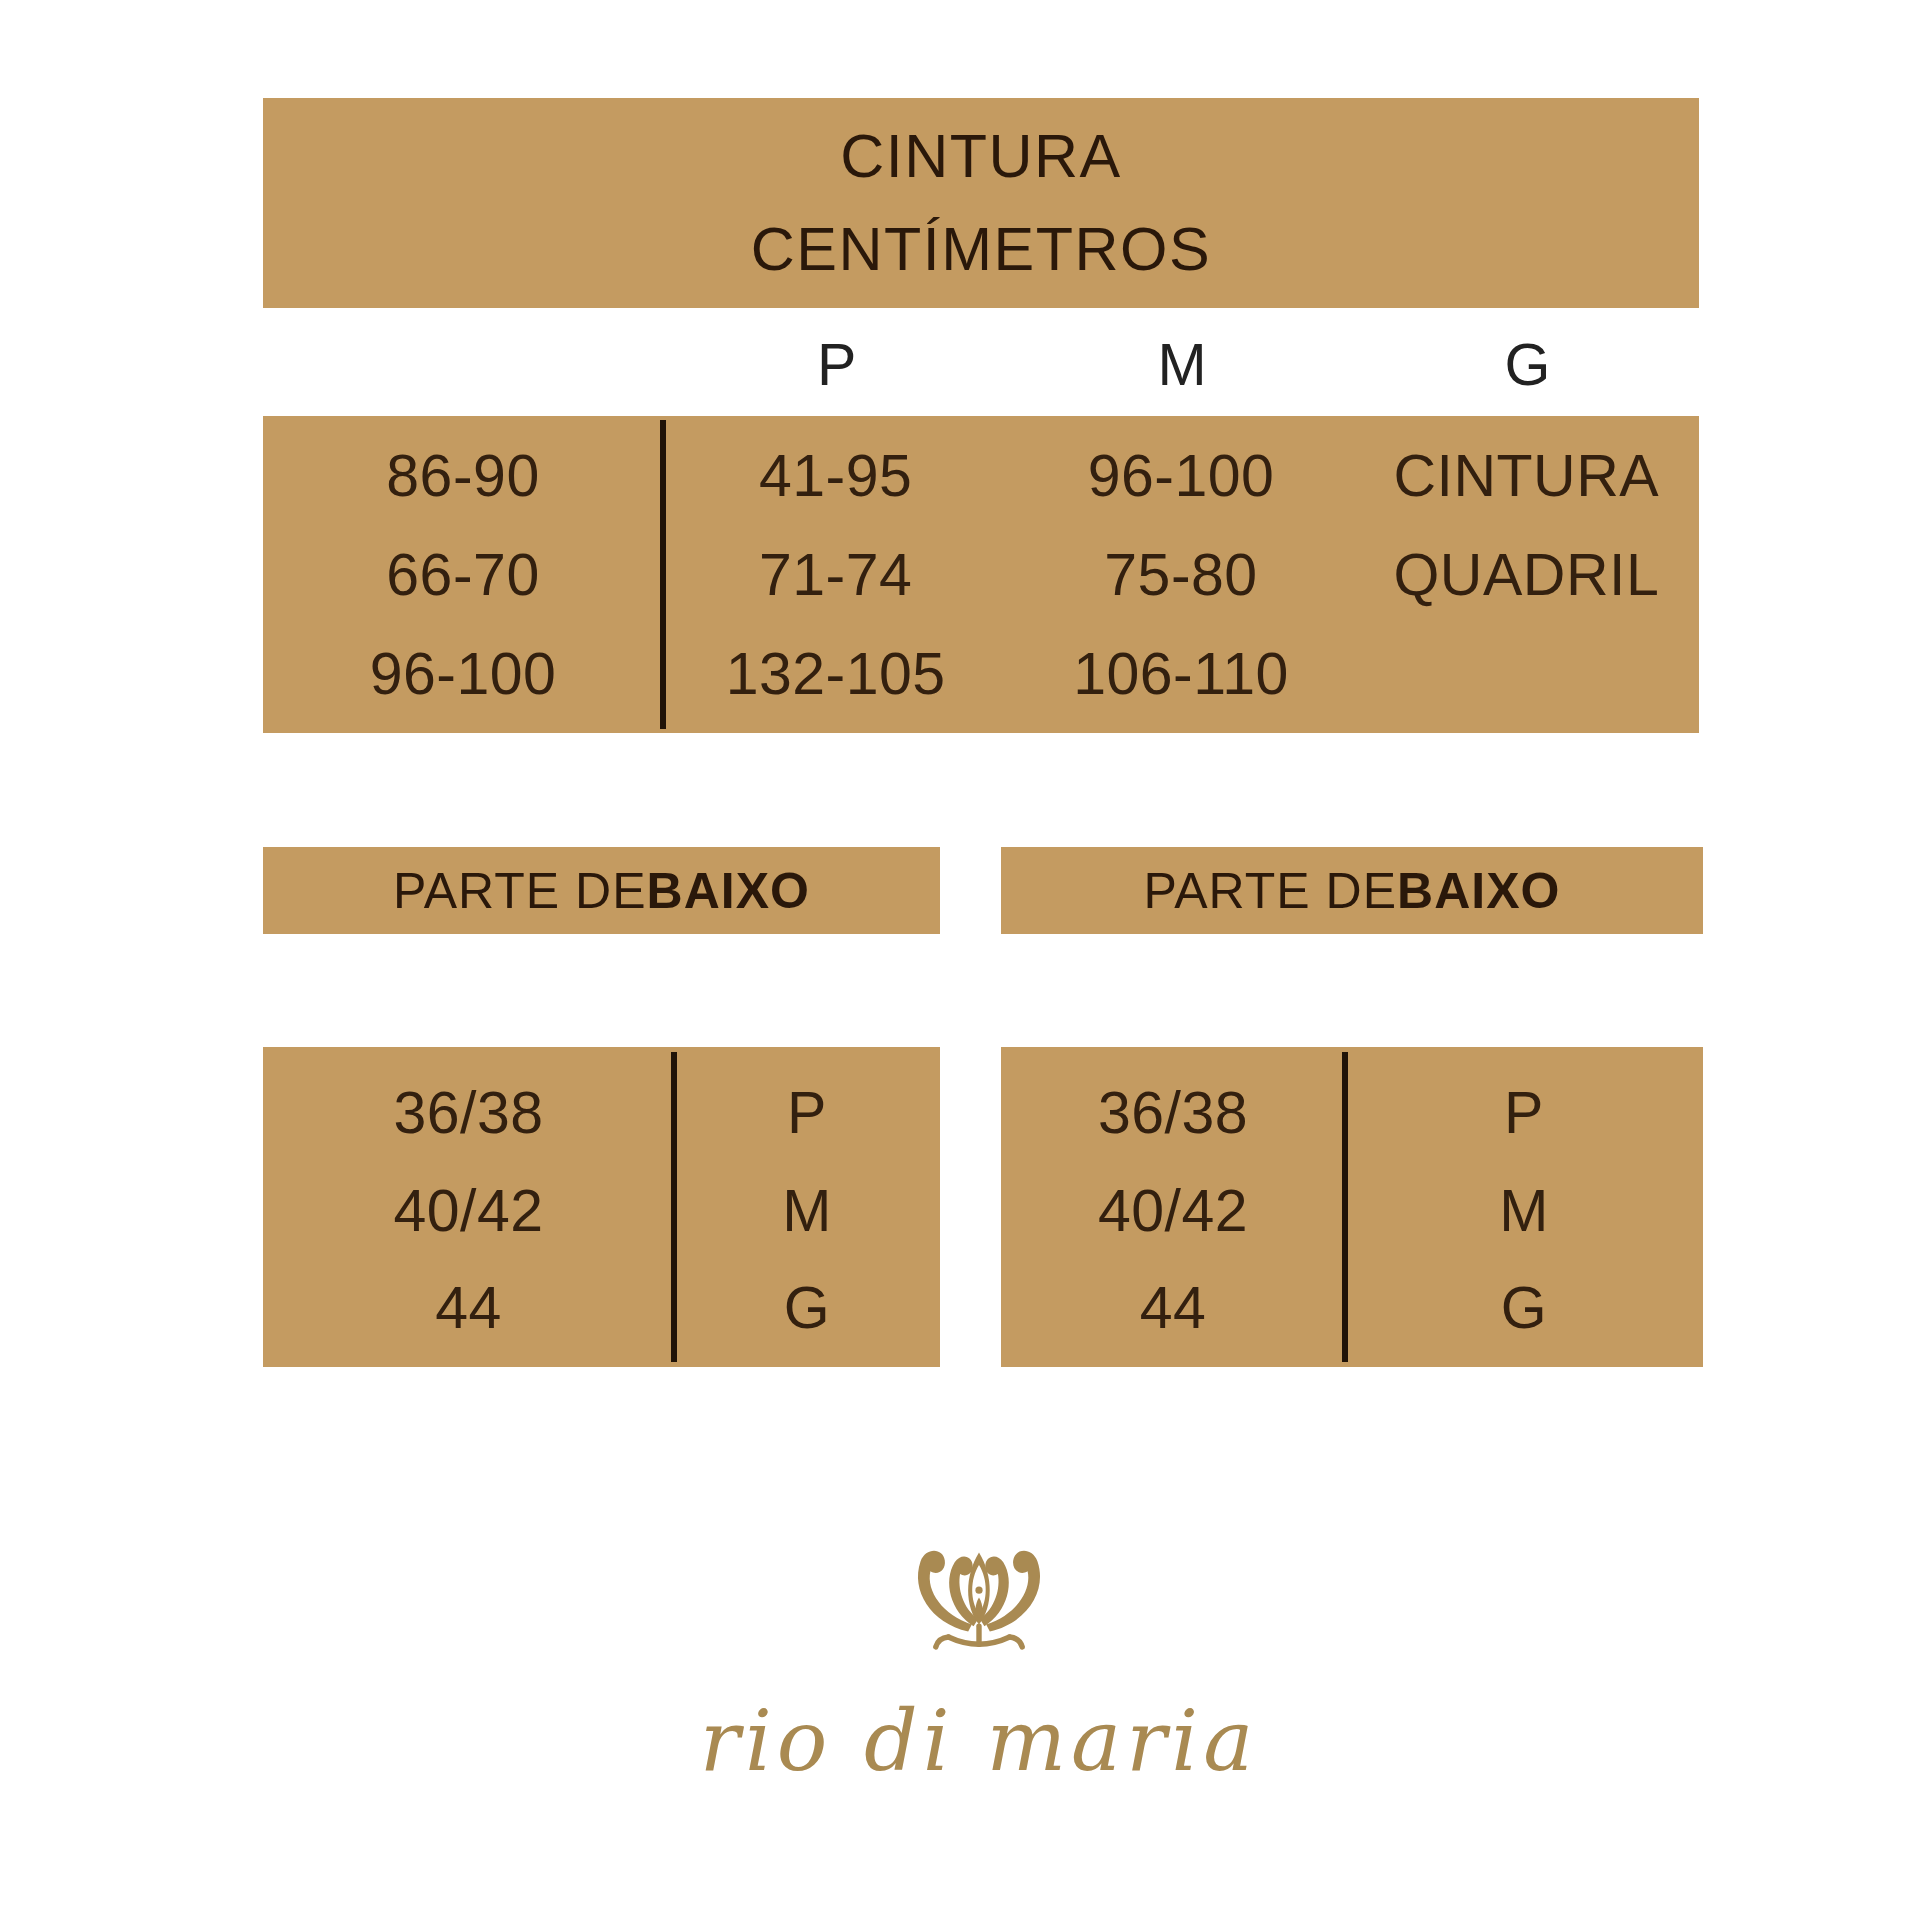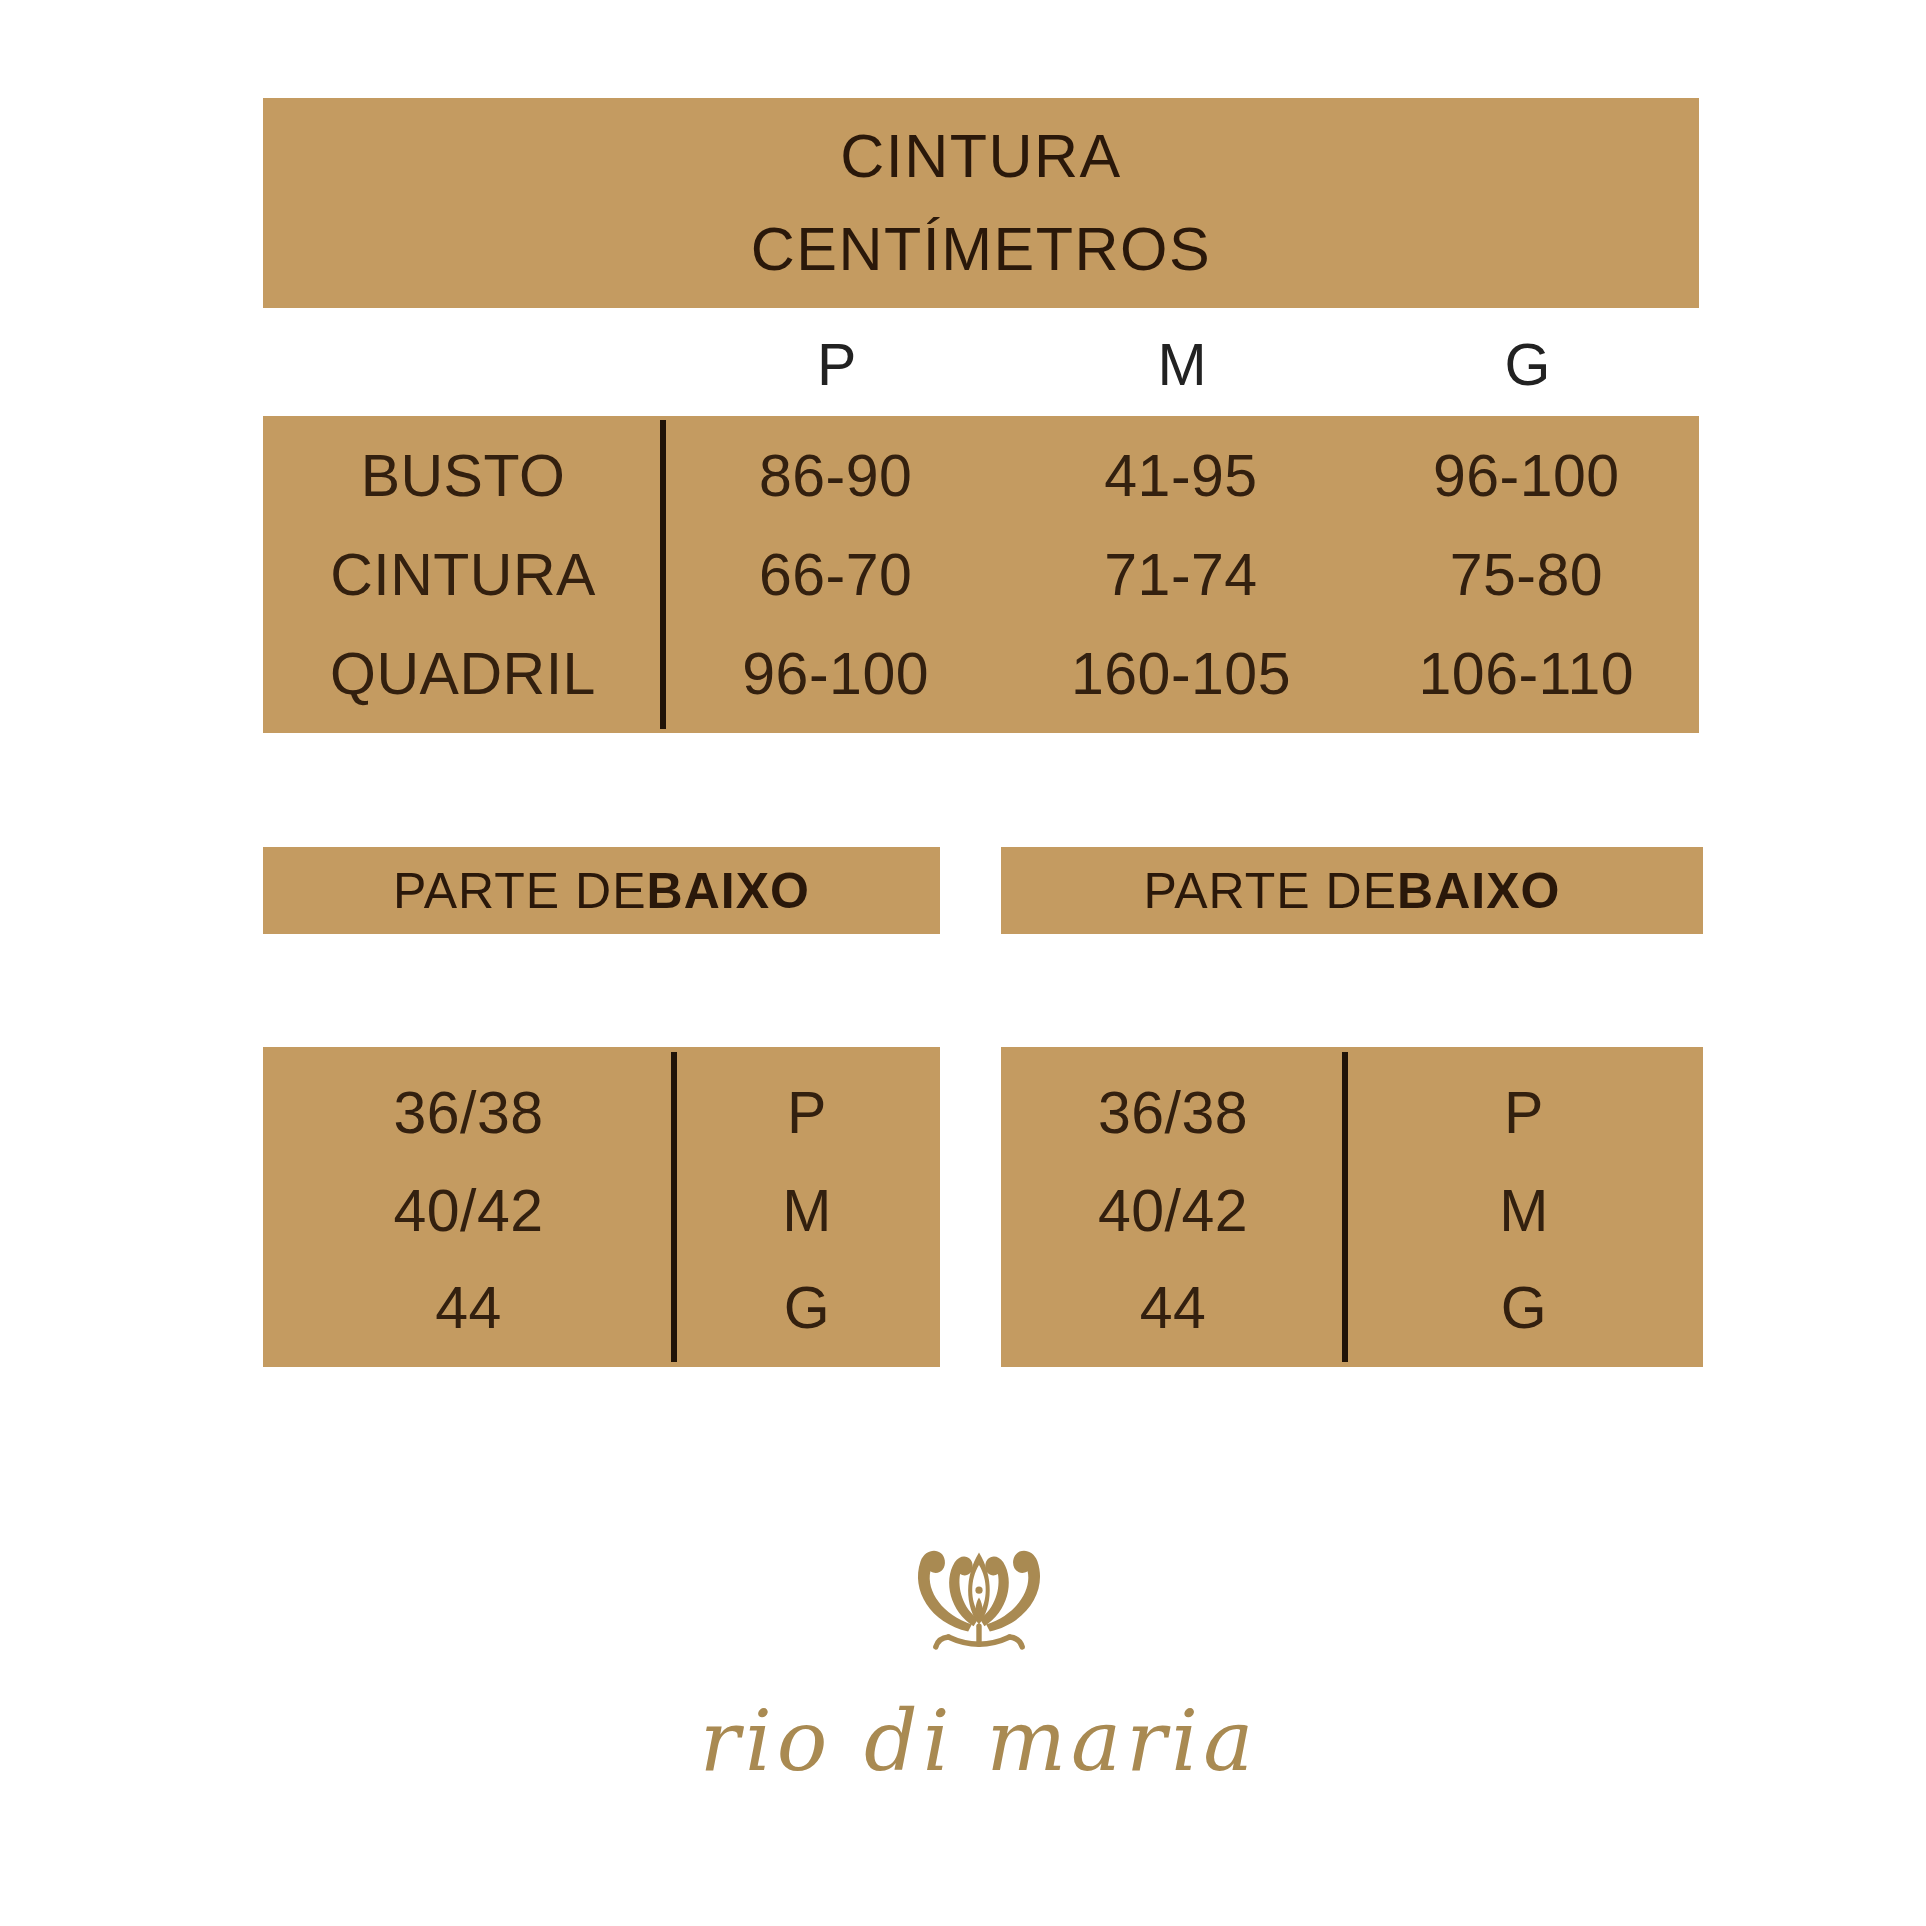--- a/index.html
+++ b/index.html
@@ -94,33 +94,32 @@
 
   <div class="pmg-row">
     <div class="pmg-cell">P</div>
     <div class="pmg-cell">M</div>
     <div class="pmg-cell">G</div>
   </div>
 
   <div class="main-table">
     <div class="v-divider"></div>
 
-    <div class="cell">BUSTO</div>
     <div class="cell">86-90</div>
     <div class="cell">41-95</div>
     <div class="cell">96-100</div>
 
     <div class="cell">CINTURA</div>
     <div class="cell">66-70</div>
     <div class="cell">71-74</div>
     <div class="cell">75-80</div>
 
     <div class="cell">QUADRIL</div>
     <div class="cell">96-100</div>
-    <div class="cell">160-105</div>
+    <div class="cell">132-105</div>
     <div class="cell">106-110</div>
   </div>
 
   <div class="bar bar-left">
     <span class="pref">PARTE DE </span>
       <span class="emph">BAIXO</span>
   </div>
   <div class="bar bar-right">
     <span class="pref">PARTE DE </span>
       <span class="emph">BAIXO</span>

